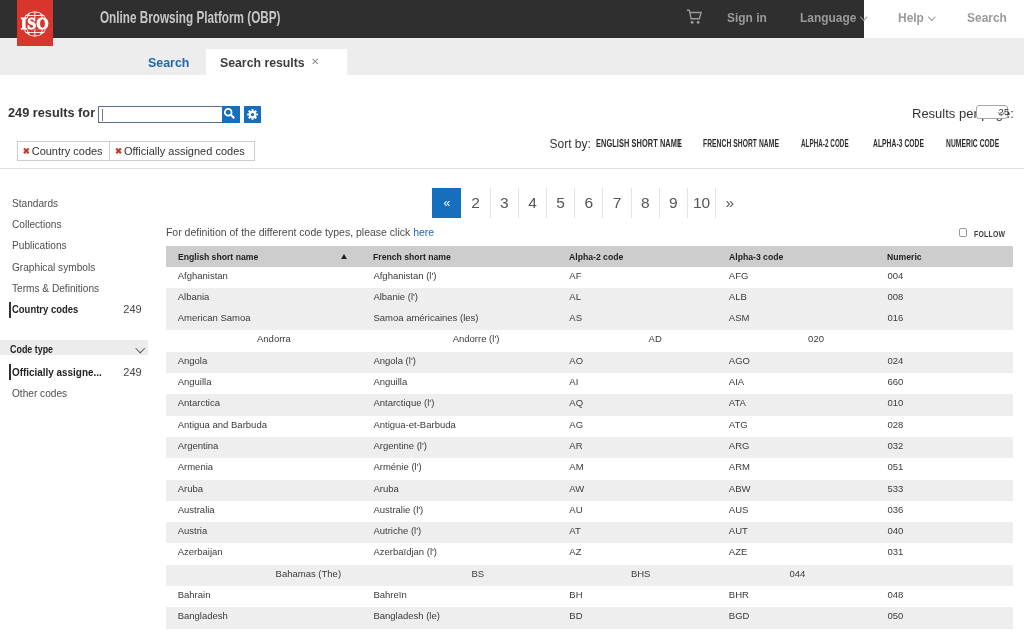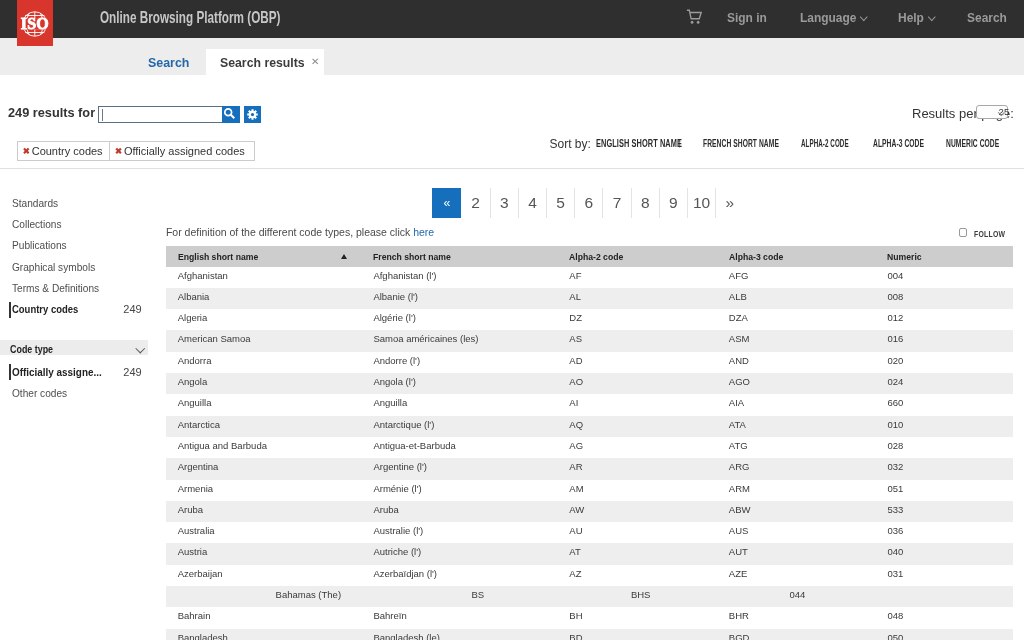--- a/index.html
+++ b/index.html
@@ -1,34 +1,34 @@
 <!DOCTYPE html>
 <html><head>
 <meta charset="utf-8">
 <style>
 * { margin:0; padding:0; box-sizing:border-box; }
 html,body { width:1024px; height:640px; overflow:hidden; background:#fff;
   font-family:"Liberation Sans", sans-serif; }
 #page { position:relative; width:1024px; height:640px; }
 
 
-.hdr { position:absolute; left:0; top:0; width:1024px; height:38px; background:#2f2f2f; }
+.hdr { position:absolute; left:0; top:0; width:864px; height:38px; background:#2f2f2f; }
 .hdr-title { position:absolute; left:100px; top:0; height:38px; line-height:35.5px;
   color:#c7c7c7; font-size:17px; font-weight:bold; transform:scaleX(0.69); transform-origin:left center; white-space:nowrap; }
 .hitem { position:absolute; top:0; height:38px; line-height:35.5px; color:#9a9a9a;
   font-size:13px; font-weight:bold; transform:scaleX(0.92); transform-origin:left center; white-space:nowrap;}
 .chev { display:inline-block; width:6px; height:6px; border-right:1.6px solid #9a9a9a;
   border-bottom:1.6px solid #9a9a9a; transform:rotate(45deg); position:relative; top:-2px; }
 .logo { position:absolute; left:17px; top:0; width:36px; height:46px; background:#d8362c; z-index:5; }
 
 
 .tabbar { position:absolute; left:0; top:38px; width:1024px; height:37px; background:#ededed; }
 .tab-search { position:absolute; left:148px; top:13px; height:24px; line-height:24px;
   color:#2368a9; font-size:13.5px; font-weight:bold; transform:scaleX(0.92); transform-origin:left center;}
-.tab-active { position:absolute; left:206px; top:10.5px; width:118px; height:26.5px; background:#fff; }
+.tab-active { position:absolute; left:206px; top:10.5px; width:141px; height:26.5px; background:#fff; }
 .tab-active .t { position:absolute; left:14px; top:0; line-height:27px; font-size:13.5px; font-weight:bold;
   color:#3c3c3c; transform:scaleX(0.91); transform-origin:left center; white-space:nowrap;}
 .tab-active .x { position:absolute; left:105px; top:0; line-height:26px; color:#8a8a8a; font-size:10px; }
 
 
 .results-for { position:absolute; left:7.5px; top:105px; font-size:13px; font-weight:bold; color:#333;
   transform:scaleX(0.98); transform-origin:left center; white-space:nowrap;}
 .search-input { position:absolute; left:97.5px; top:105.5px; width:125px; height:17px;
   border:1px solid #5b6f84; background:#fff; }
 .caret { position:absolute; left:3px; top:2px; width:1px; height:12px; background:#777; }
@@ -250,39 +250,31 @@
         <div class="c4">AFG</div>
         <div class="c5">004</div>
       </div>
     <div class="trow g">
         <div class="c1">Albania</div>
         <div class="c2">Albanie (l')</div>
         <div class="c3">AL</div>
         <div class="c4">ALB</div>
         <div class="c5">008</div>
       </div>
-    <div class="trow">
-        <div class="c1">Algeria</div>
-        <div class="c2">Algérie (l')</div>
-        <div class="c3">DZ</div>
-        <div class="c4">DZA</div>
-        <div class="c5">012</div>
-      </div>
     <div class="trow g">
         <div class="c1">American Samoa</div>
         <div class="c2">Samoa américaines (les)</div>
         <div class="c3">AS</div>
         <div class="c4">ASM</div>
         <div class="c5">016</div>
       </div>
     <div class="trow">
         <div class="c1">Andorra</div>
         <div class="c2">Andorre (l')</div>
         <div class="c3">AD</div>
-        <div class="c4">AND</div>
         <div class="c5">020</div>
       </div>
     <div class="trow g">
         <div class="c1">Angola</div>
         <div class="c2">Angola (l')</div>
         <div class="c3">AO</div>
         <div class="c4">AGO</div>
         <div class="c5">024</div>
       </div>
     <div class="trow">

